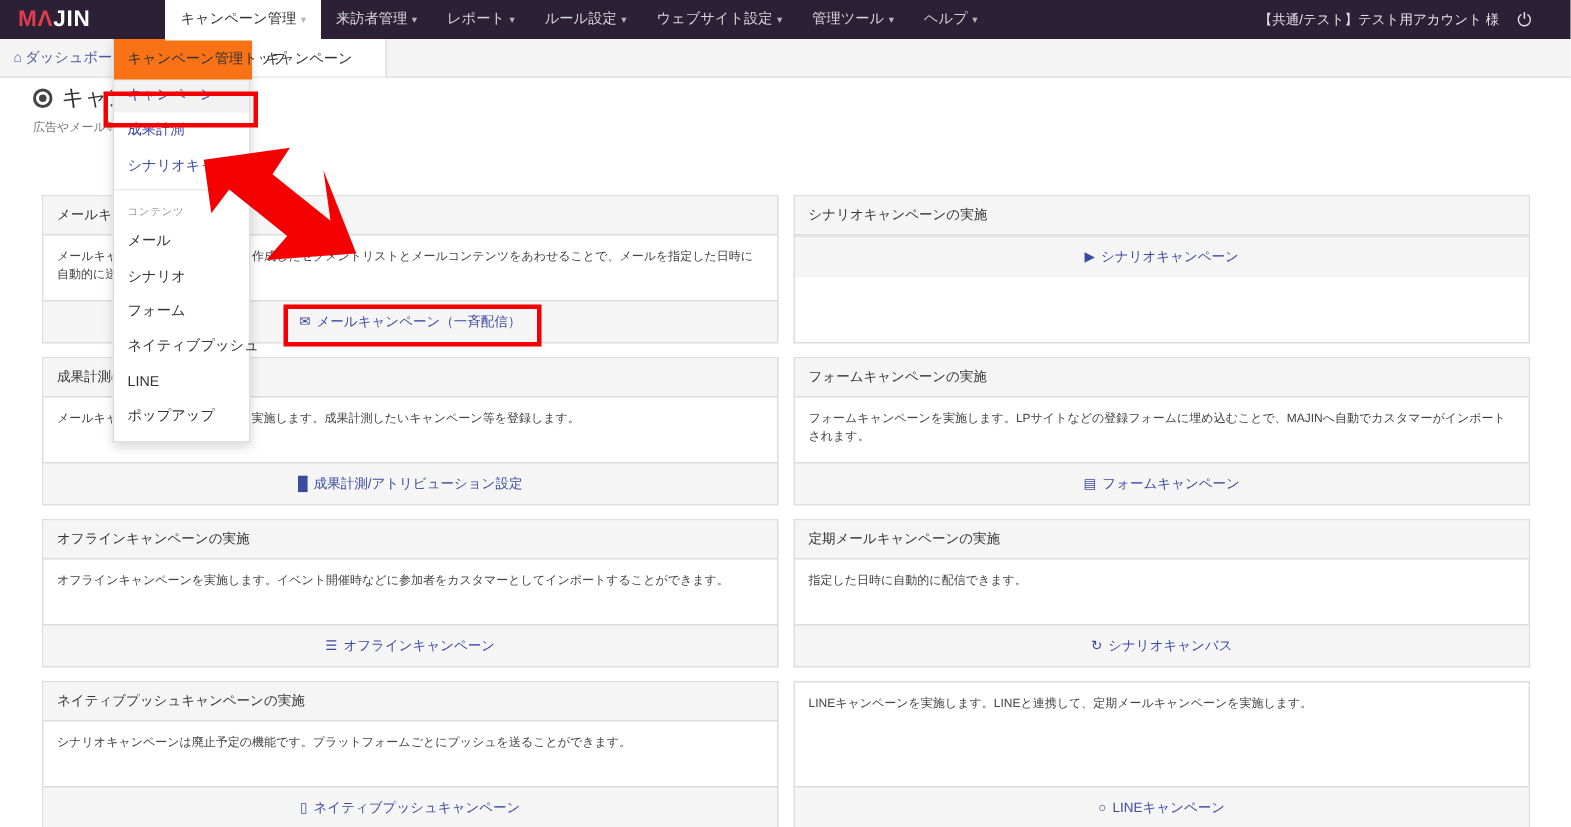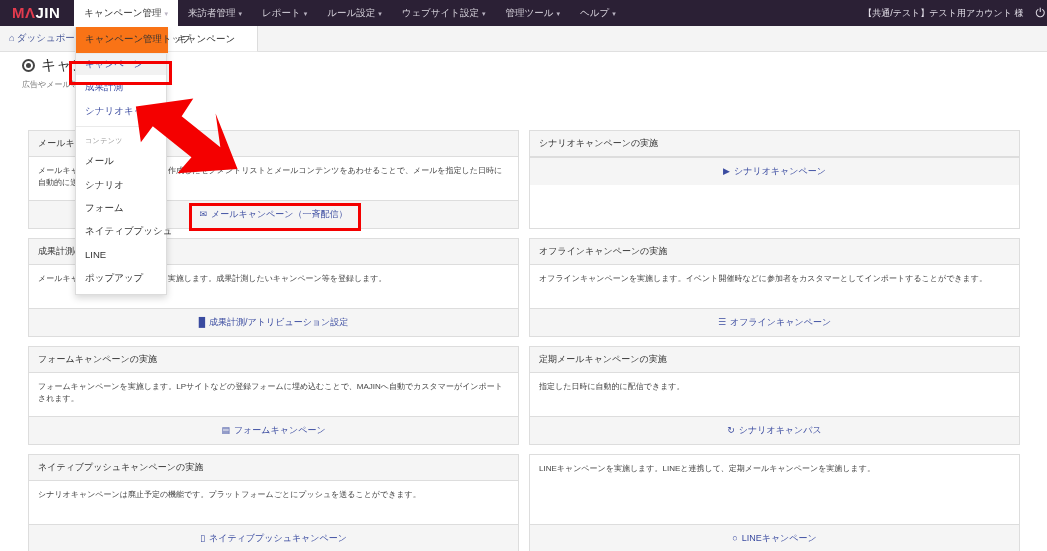--- a/index.html
+++ b/index.html
@@ -10,37 +10,38 @@
     overflow: hidden;
   }
 
   
   .topbar {
     position: absolute; top: 0; left: 0;
     width: 1047px; height: 26px;
     background: #2b2035;
     display: flex; align-items: center;
     z-index: 50;
+    gap: 36px;
   }
   .brand {
     color: #ffffff; font-size: 15px; font-weight: bold;
     letter-spacing: .5px; padding: 0 14px 0 12px;
     line-height: 26px; user-select: none;
   }
   .brand .m { color: #e23b4e; }
   .navitems { display: flex; align-items: center; }
   .navitem {
     color: #d8d4dd; font-size: 9.5px; padding: 0 10px;
     line-height: 26px; white-space: nowrap; cursor: default;
   }
   .navitem .caret { font-size: 7px; margin-left: 3px; color: #b9b3c2; }
   .navitem.open { background: #ffffff; color: #333; }
   .topright {
     margin-left: auto; display: flex; align-items: flex-start;
-    padding-right: 0;
+    padding-right: 24px;
   }
   .acct { color: #e3dfe8; font-size: 9px; white-space: nowrap; }
   .power {
     color: #e3dfe8; font-size: 12px; margin-left: 12px; margin-right: 2px;
     cursor: pointer; line-height: 1;
   }
 
   
   .crumbbar {
     position: absolute; top: 26px; left: 0;
@@ -240,37 +241,37 @@
     <div class="card-body">メールキャンペーン等の成果計測を実施します。成果計測したいキャンペーン等を登録します。</div>
     <div class="card-foot">
       <span class="card-link">
         <span class="gi">█</span>
         <span>成果計測/アトリビューション設定</span>
       </span>
     </div>
   </div>
 
   <div class="card">
+    <div class="card-head">フォームキャンペーンの実施</div>
+    <div class="card-body">フォームキャンペーンを実施します。LPサイトなどの登録フォームに埋め込むことで、MAJINへ自動でカスタマーがインポートされます。</div>
+    <div class="card-foot">
+      <span class="card-link">
+        <span class="gi">▤</span>
+        <span>フォームキャンペーン</span>
+      </span>
+    </div>
+  </div>
+
+  <div class="card">
     <div class="card-head">オフラインキャンペーンの実施</div>
     <div class="card-body">オフラインキャンペーンを実施します。イベント開催時などに参加者をカスタマーとしてインポートすることができます。</div>
     <div class="card-foot">
       <span class="card-link">
         <span class="gi">☰</span>
         <span>オフラインキャンペーン</span>
-      </span>
-    </div>
-  </div>
-
-  <div class="card">
-    <div class="card-head">フォームキャンペーンの実施</div>
-    <div class="card-body">フォームキャンペーンを実施します。LPサイトなどの登録フォームに埋め込むことで、MAJINへ自動でカスタマーがインポートされます。</div>
-    <div class="card-foot">
-      <span class="card-link">
-        <span class="gi">▤</span>
-        <span>フォームキャンペーン</span>
       </span>
     </div>
   </div>
 
   <div class="card">
     <div class="card-head">定期メールキャンペーンの実施</div>
     <div class="card-body">指定した日時に自動的に配信できます。</div>
     <div class="card-foot">
       <span class="card-link">
         <span class="gi">↻</span>

